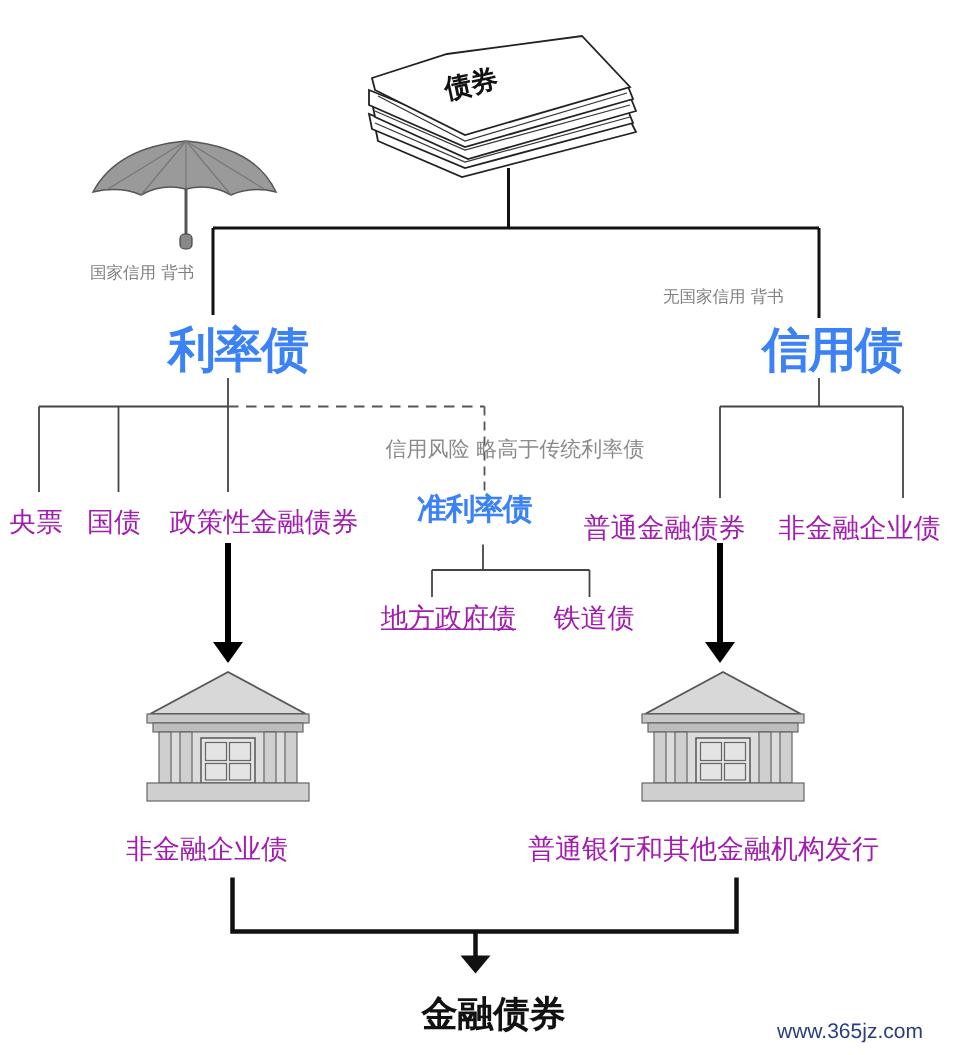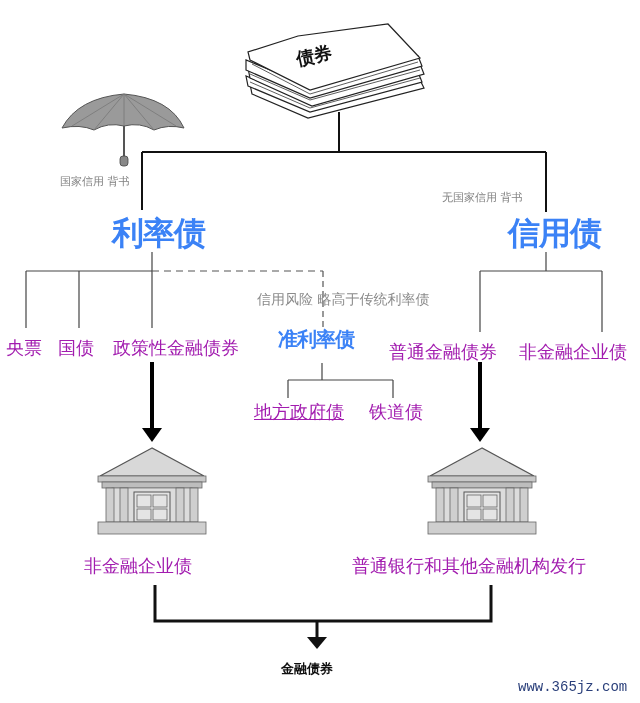--- a/index.html
+++ b/index.html
@@ -3,22 +3,22 @@
 <meta charset="utf-8">
 <style>
   html,body{margin:0;padding:0;background:#ffffff;}
   body{width:640px;height:703px;position:relative;overflow:hidden;font-family:"DejaVu Sans","Liberation Sans",sans-serif;color:#111;}
   .abs{position:absolute;white-space:nowrap;}
   svg.lines{position:absolute;left:0;top:0;}
   .t-gray{color:#808080;font-size:11px;}
   .t-big{font-weight:bold;font-size:32px;letter-spacing:-1px;color:#3b82f6;}
   .t-mid{font-size:18px;color:#a21caf;}
   .t-small-gray{color:#8a8a8a;font-size:14px;}
-  .t-bold-bottom{font-weight:bold;font-size:13px;color:#111;}
-  .t-watermark{font-family:Liberation Mono, monospace;font-size:14px;color:#2a3f7a;}
+  .t-bold-bottom{font-weight:bold;font-size:24px;color:#111;}
+  .t-watermark{font-family:Liberation Sans, sans-serif;font-size:14px;color:#2a3f7a;}
   .paper-label{font-weight:bold;font-size:18px;transform:rotate(-12deg);color:#111;}
 </style>
 </head>
 <body>
 
 <svg class="lines" width="640" height="703">
 
   <line x1="339" y1="112" x2="339" y2="152" stroke="#111" stroke-width="2"></line>
 
   <line x1="142" y1="152" x2="546" y2="152" stroke="#111" stroke-width="2"></line>

